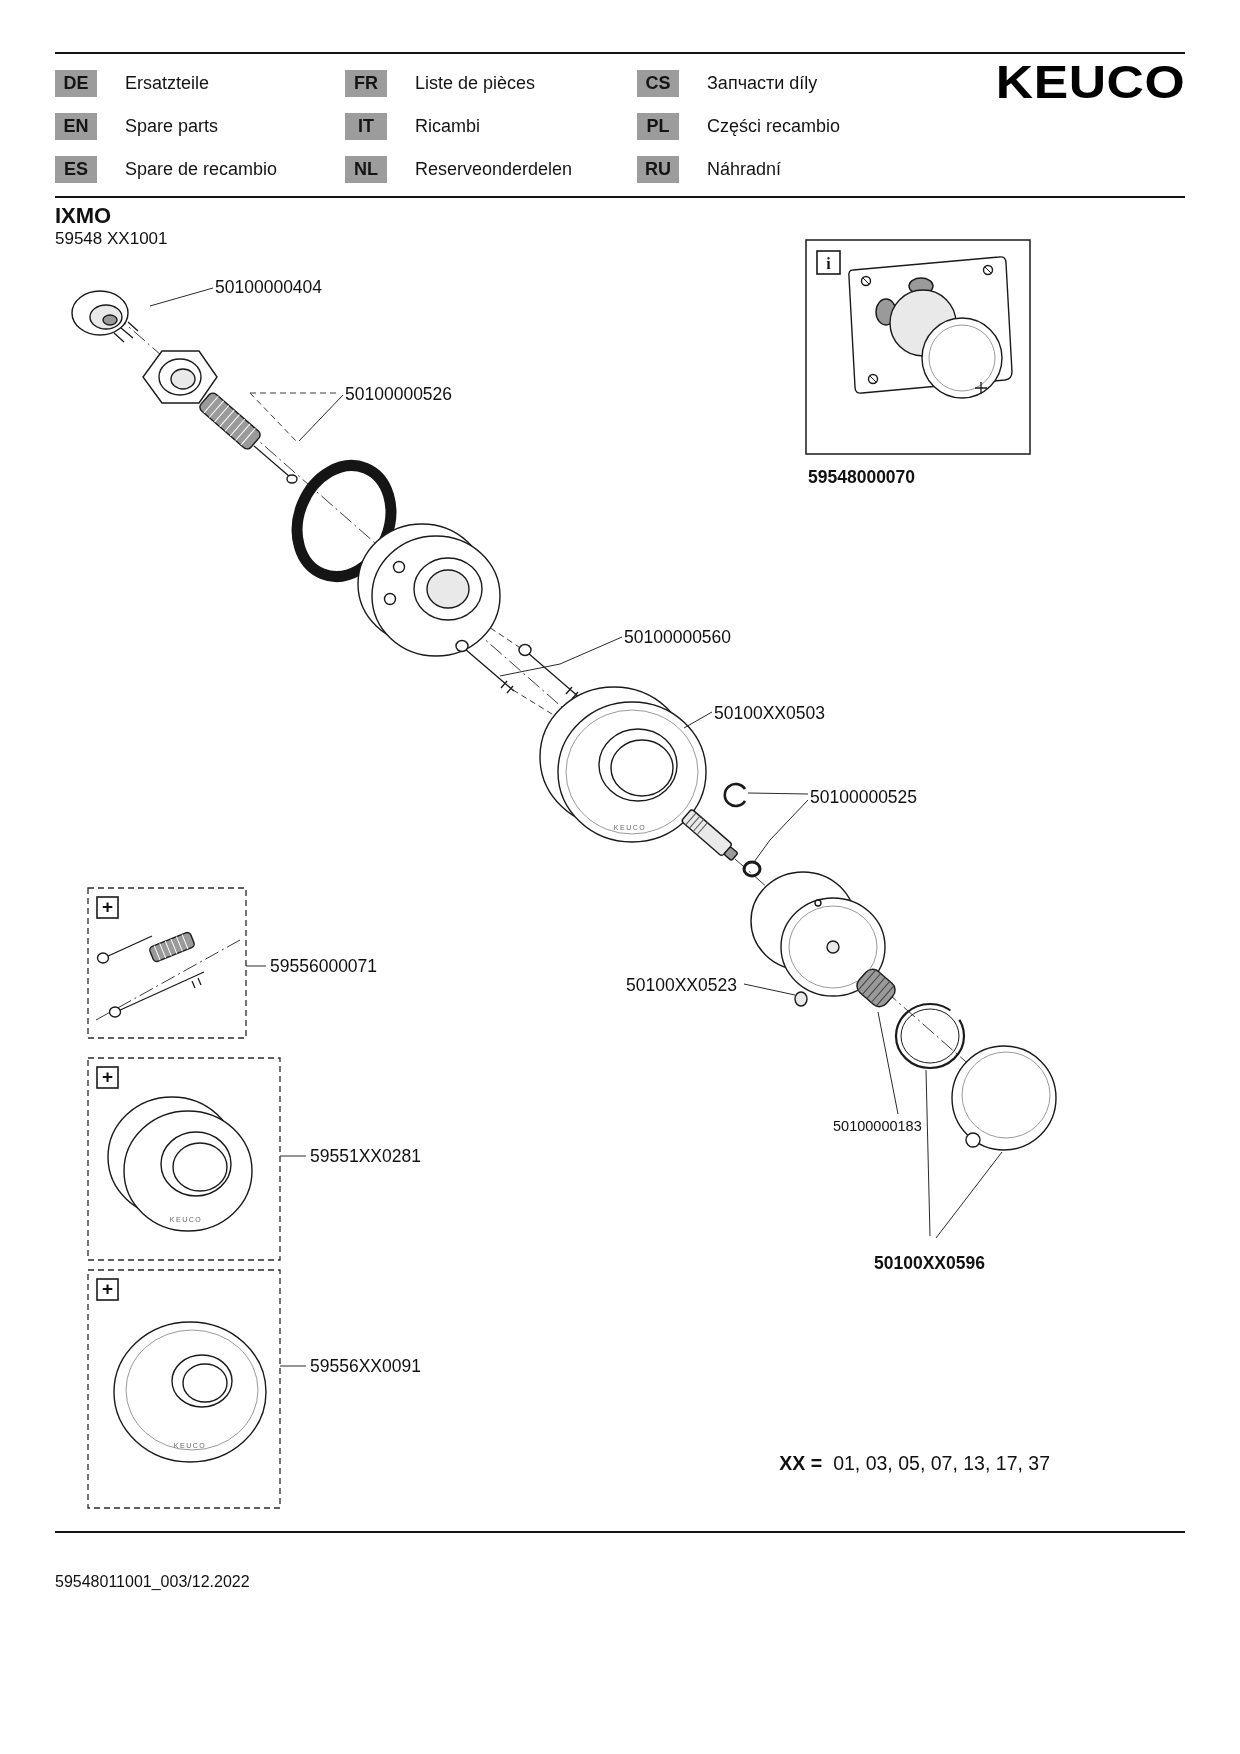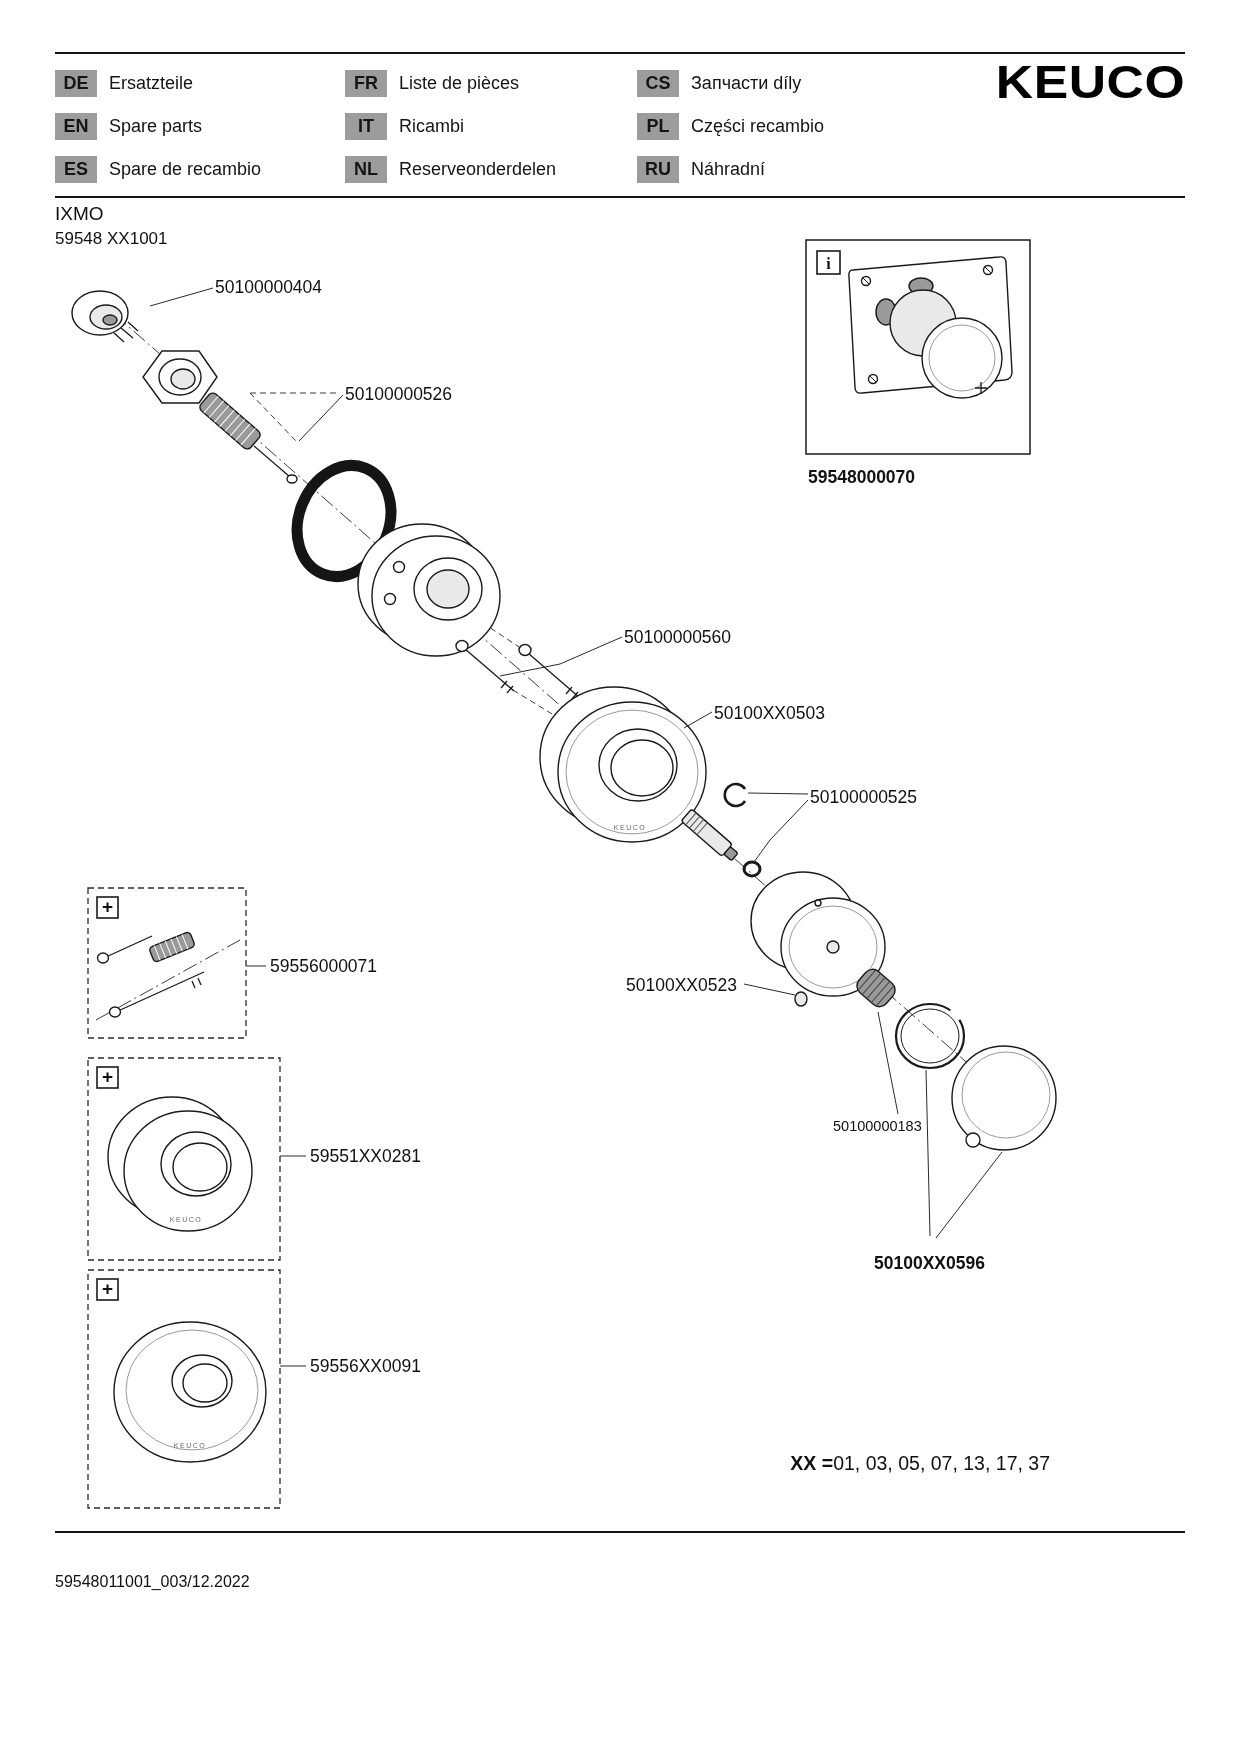--- a/index.html
+++ b/index.html
@@ -9,37 +9,37 @@
   }
   .rule { position:absolute; left:55px; right:55px; height:1.7px; background:#151515; }
   .rule-top { top:52px; }
   .rule-head { top:196px; }
   .rule-foot { top:1531px; }
 
   .lang-grid {
     position:absolute; left:55px; top:70px; width:850px;
     display:grid; grid-template-columns:290px 292px 268px; row-gap:16px;
   }
-  .lang-item { display:flex; align-items:center; gap:12px; height:27px; }
+  .lang-item { display:flex; align-items:center; gap:28px; height:27px; }
   .lang-badge {
     flex:0 0 42px; width:42px; height:27px; background:#9c9c9c; color:#141414;
     font-weight:bold; font-size:18px; display:flex; align-items:center; justify-content:center;
   }
   .lang-label { font-weight:normal; font-size:18px; color:#141414; white-space:nowrap; }
 
   .brand {
     position:absolute; top:54px; right:55px; font-weight:bold; font-size:47px;
     letter-spacing:0.5px; color:#000; transform:scaleX(1.1); transform-origin:100% 50%;
   }
 
-  .product-name { position:absolute; left:55px; top:203px; font-weight:normal; font-size:19px; }
+  .product-name { position:absolute; left:55px; top:203px; font-weight:bold; font-size:22px; }
   .product-code { position:absolute; left:55px; top:229px; font-size:17px; }
 
   .variants { position:absolute; top:1452px; right:190px; font-size:19.5px; color:#111; }
-  .variants .v-prefix { font-weight:bold; margin-right:0; }
+  .variants .v-prefix { font-weight:bold; margin-right:11px; }
   .doc-code { position:absolute; left:55px; top:1540px; font-size:16px; color:#111;margin-top:33px; }
 
   svg.diagram { position:absolute; left:0; top:0; }
   .part  { fill:#ffffff; stroke:#1a1a1a; stroke-width:1.4; }
   .pgray { fill:#e9e9e9; }
   .pdark { fill:#9a9a9a; }
   .ln    { stroke:#1a1a1a; stroke-width:1.3; fill:none; }
   .thin  { stroke:#9a9a9a; stroke-width:1; fill:none; }
   .leader{ stroke:#2a2a2a; stroke-width:1; fill:none; }
   .dash  { stroke:#3a3a3a; stroke-width:1; stroke-dasharray:6 4; fill:none; }

